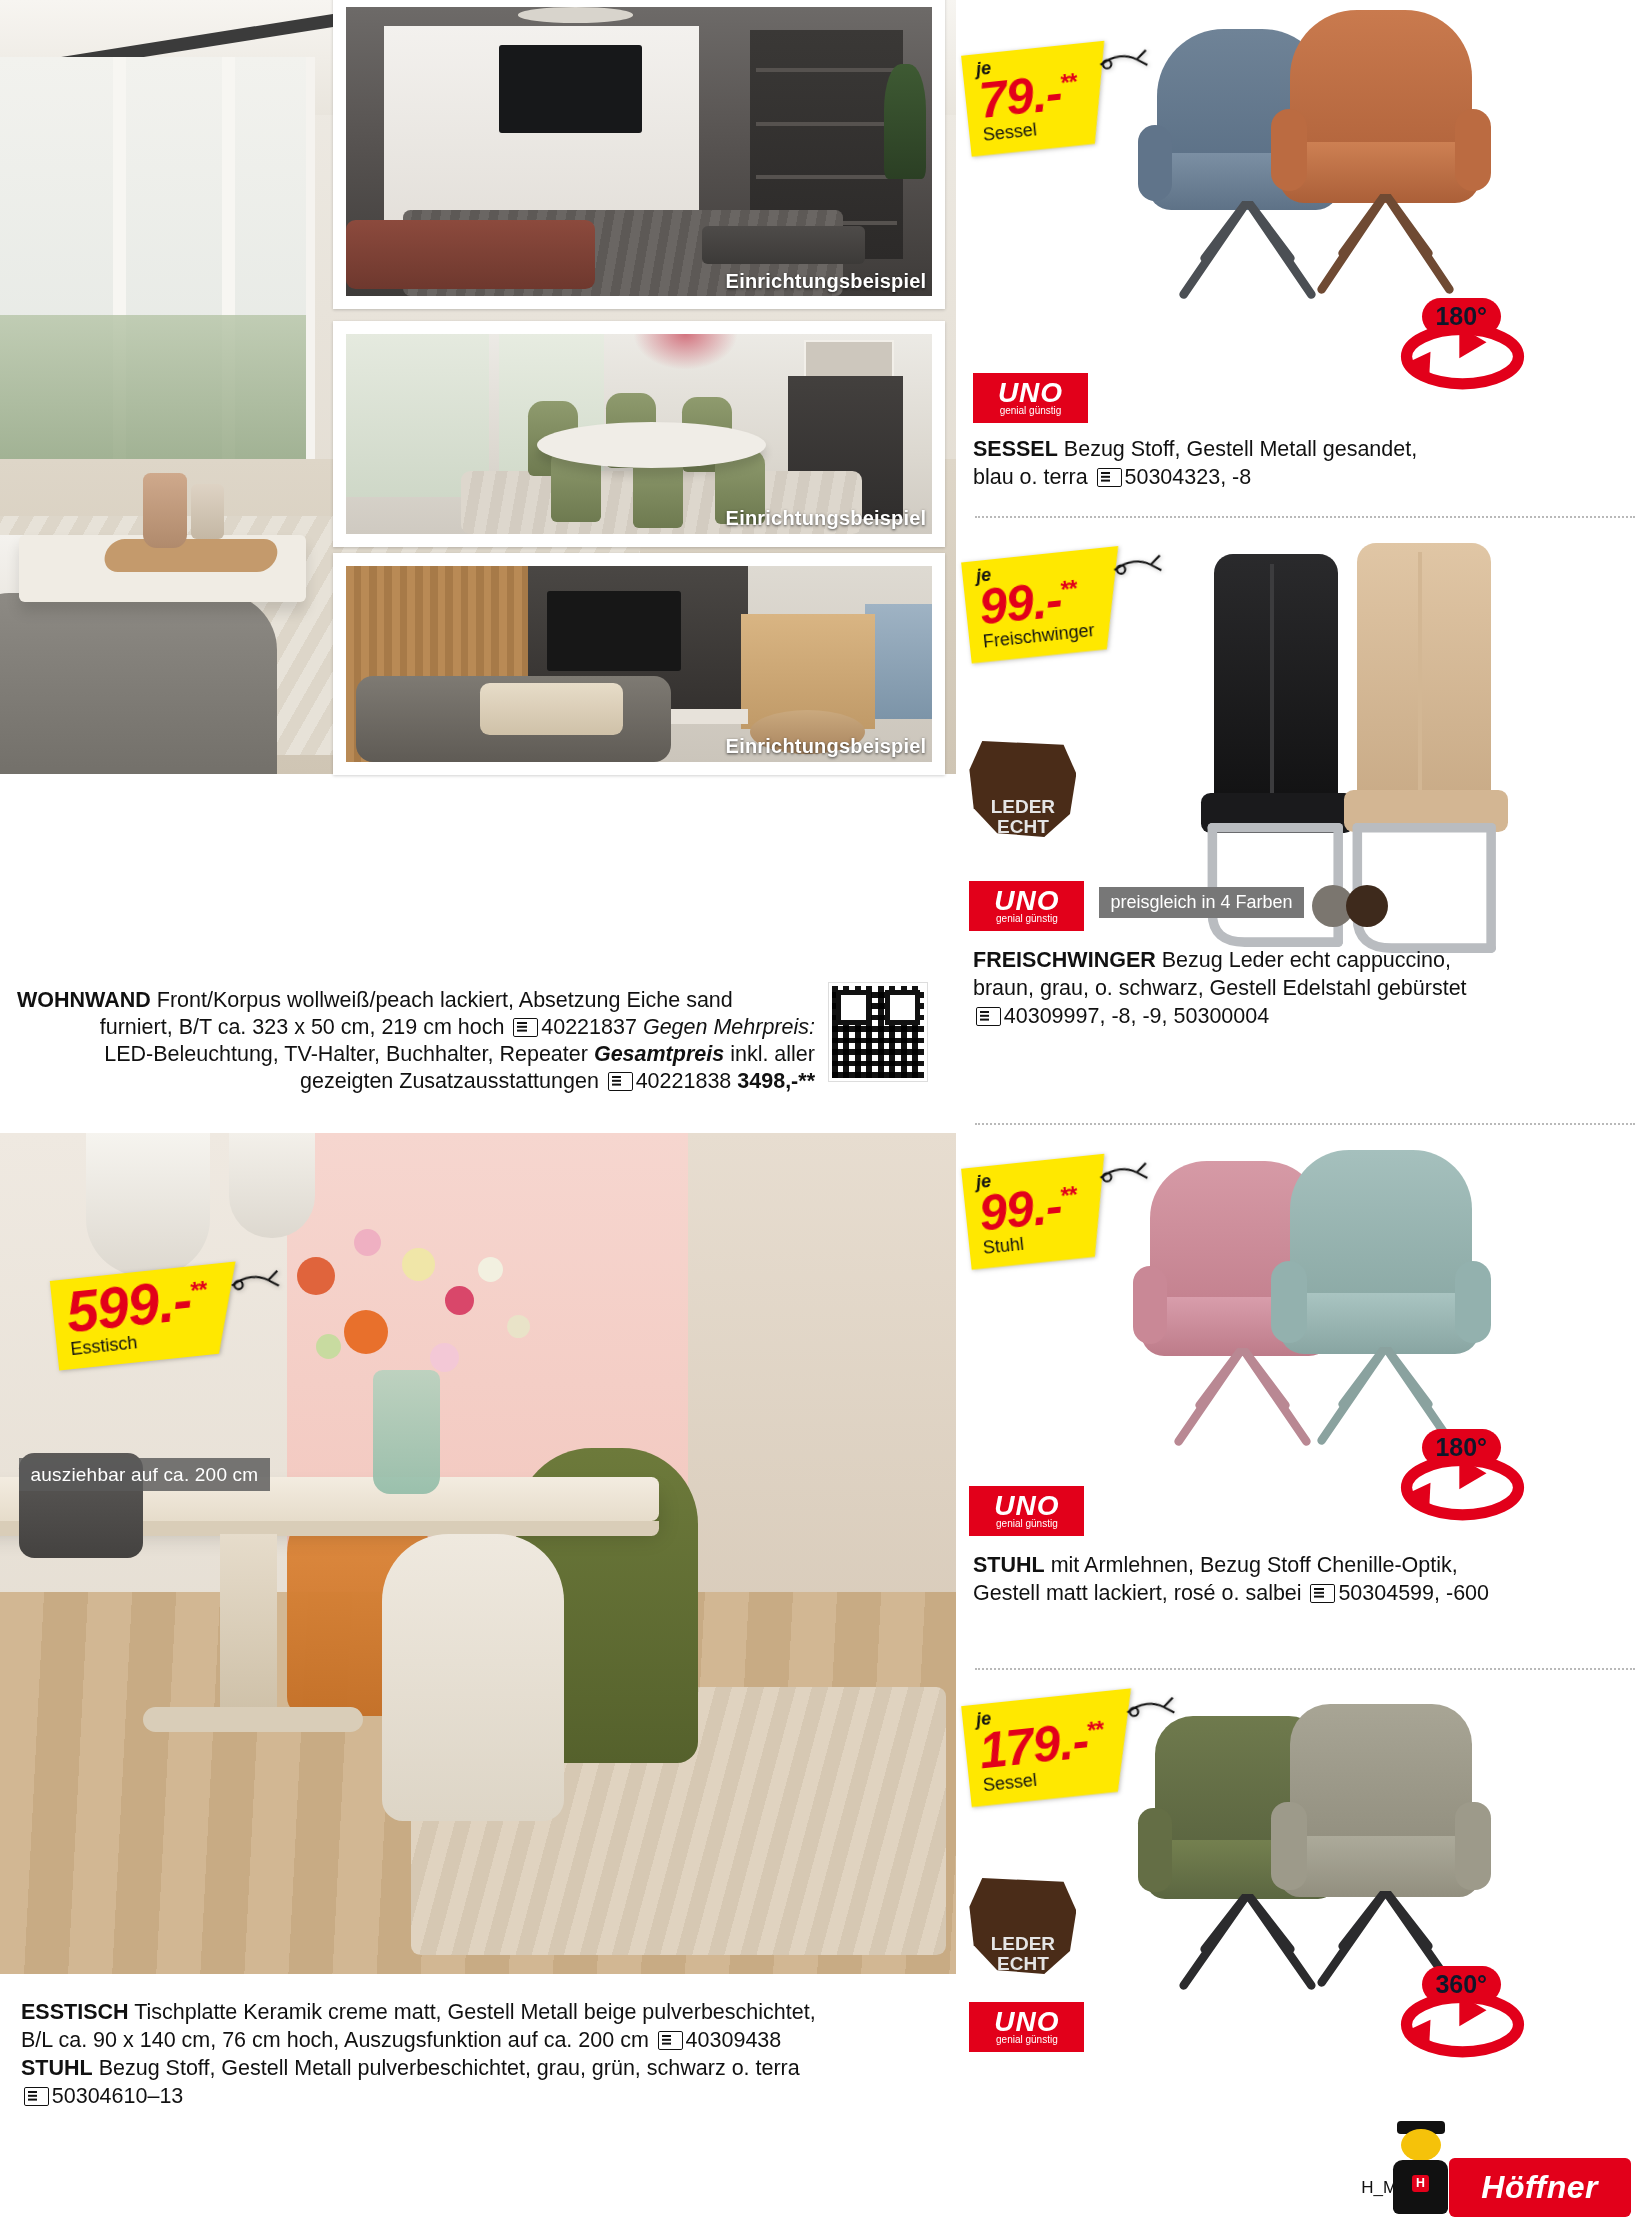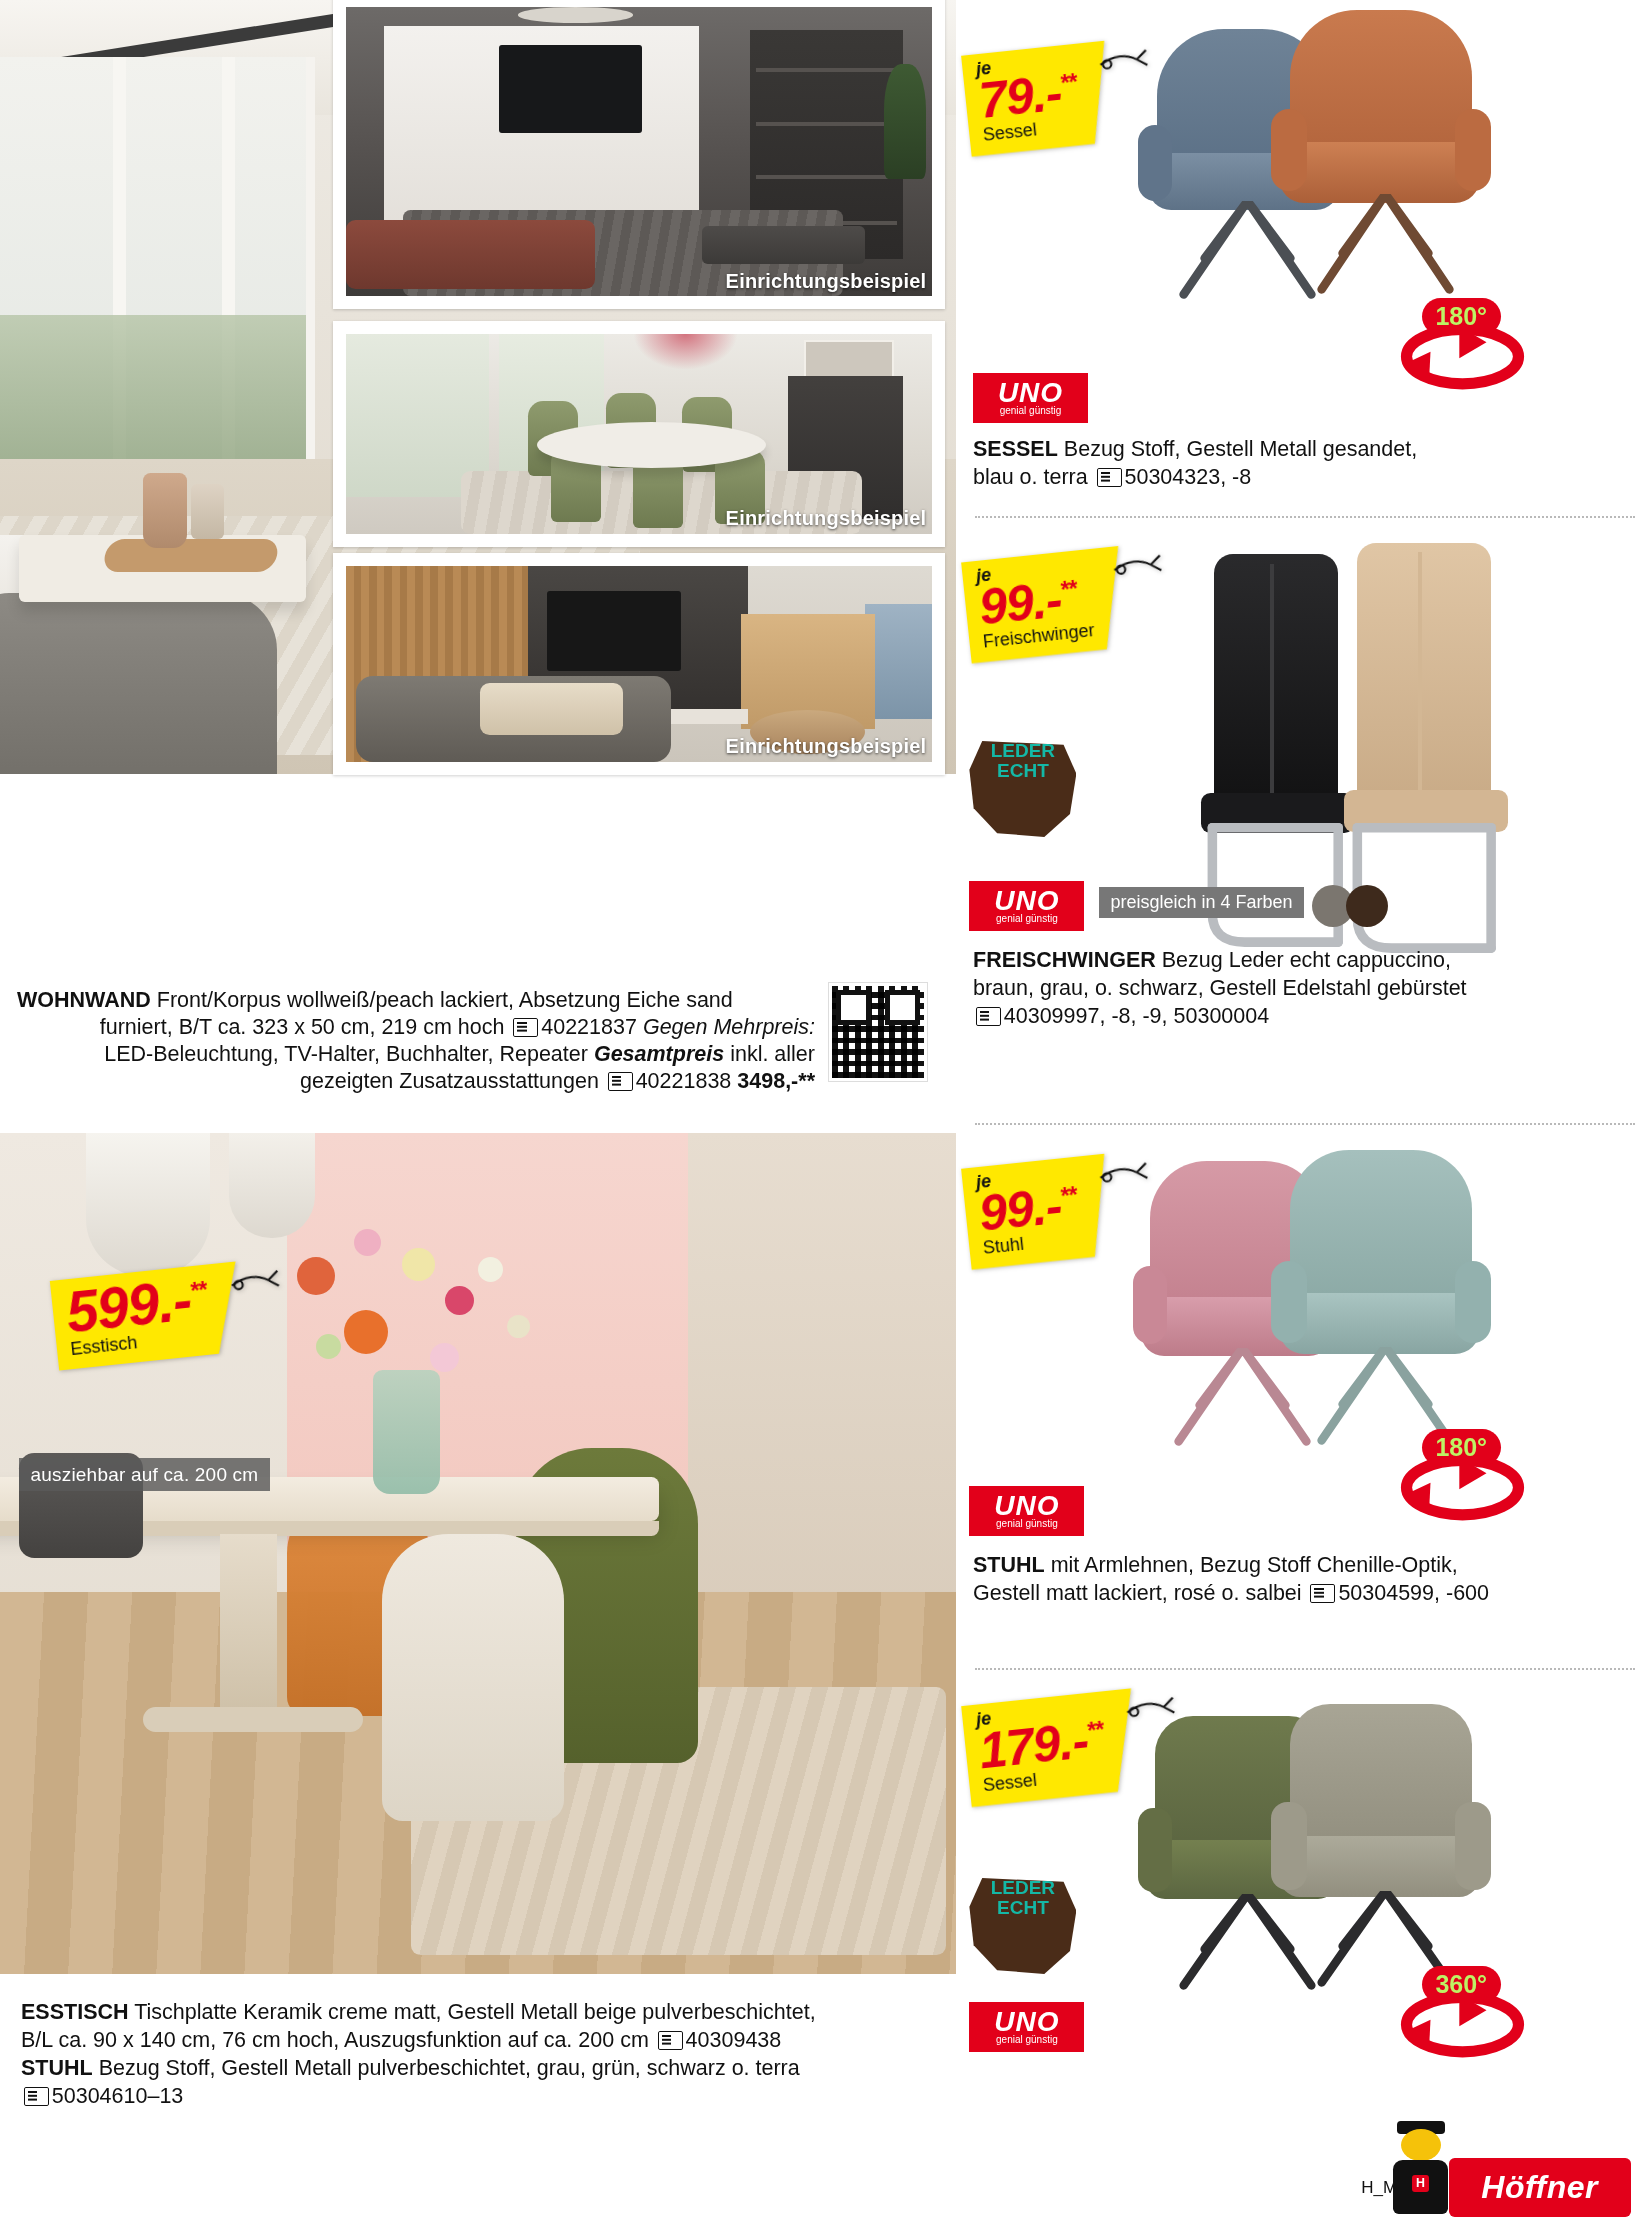--- a/index.html
+++ b/index.html
@@ -388,36 +388,36 @@
     display:flex; flex-direction:column; align-items:center; justify-content:center;
   }
   .uno .u1 { font-size:28px; font-weight:700; font-style:italic; line-height:.9; letter-spacing:1px; }
   .uno .u2 { font-size:10px; line-height:1.1; }
 
   
   .leder {
     position:absolute; width:107px; height:96px;
     background:#4a2c18;
     clip-path:polygon(12% 0,88% 4%,100% 34%,94% 76%,70% 100%,26% 96%,4% 70%,0 30%);
-    display:flex; align-items:center; justify-content:flex-start;
-    flex-direction:column; color:#14b8a6;
+    display:flex; align-items:center; justify-content:flex-end;
+    flex-direction:column; color:#e5e5e5;
   }
   .leder span { font-size:19px; font-weight:700; line-height:1.05; }
 
   .farben {
     position:absolute; background:#777; color:#fff; font-size:18px;
     padding:4.8px 11.5px; white-space:nowrap;
   }
   .swatch { position:absolute; width:42px; height:42px; border-radius:50%; }
 
   .rot {
     position:absolute; width:124px; height:63px;
   }
   .rot .pill {
-    position:absolute; left:17px; top:0; background:#e2001a; color:#bef264;
+    position:absolute; left:17px; top:0; background:#e2001a; color:#0f172a;
     font-size:25px; font-weight:700; padding:3.8px 13.4px; border-radius:19px;
   }
 
   
   .ch { position:absolute; }
   .ch .seat, .ch .back, .ch .arm { position:absolute; }
 
   .box-icon {
     display:inline-block; width:23px; height:17px; vertical-align:-2.9px;
     border:1.9px solid #111; border-radius:1.9px; position:relative; margin:0 2.9px;

